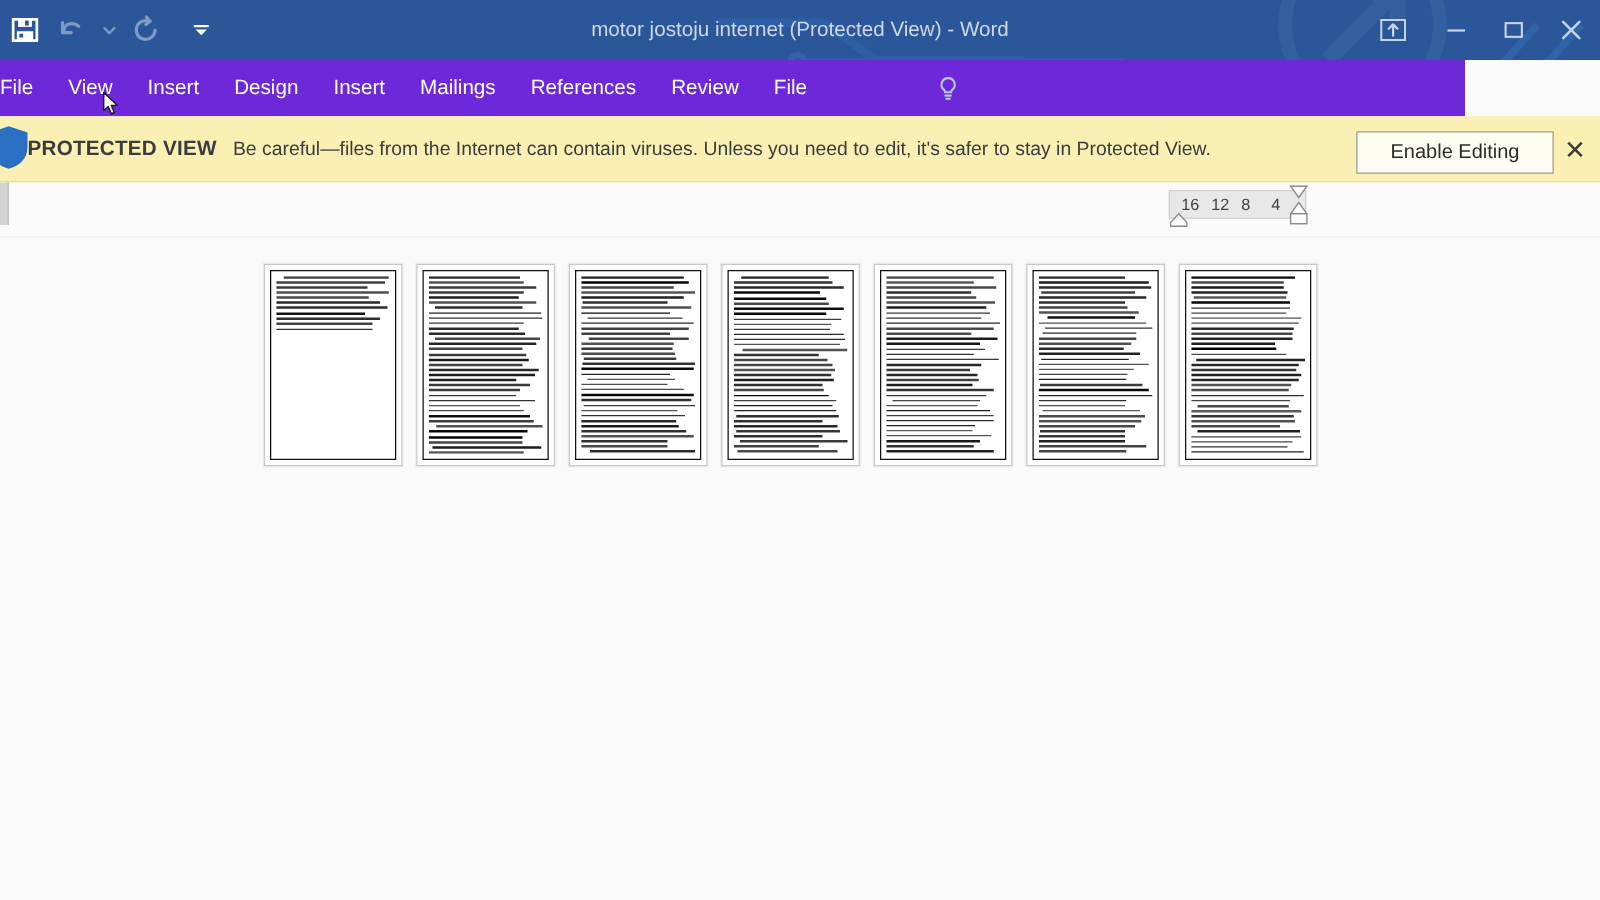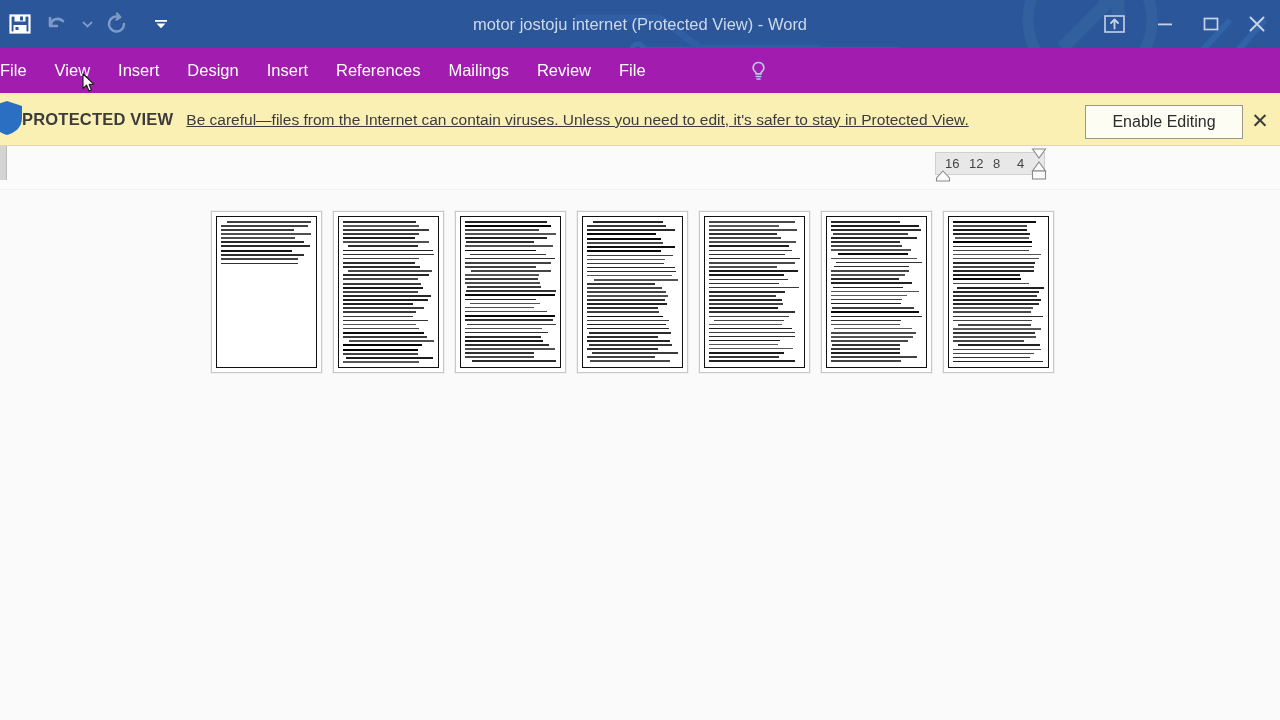--- a/index.html
+++ b/index.html
@@ -34,22 +34,22 @@
   }
   .wincontrols {
     position: absolute; right: 0; top: 0; height: 48px;
     display: flex; align-items: center; z-index: 3;
   }
   .wc-btn { width: 46px; height: 48px; display: flex; align-items: center; justify-content: center; }
   .wc-btn.ribbonopts { width: 56px; }
 
   
   .tabstrip {
-    position: absolute; left: 0; top: 48px; width: 1280px; height: 45px;
-    background: #a21caf; overflow: hidden;
+    position: absolute; left: 0; top: 48px; width: 1172px; height: 45px;
+    background: #6d28d9; overflow: hidden;
   }
   .tabs {
     position: absolute; left: 0; top: 0; height: 45px;
     display: flex; align-items: center; z-index: 2;
   }
   .tab {
     height: 45px; line-height: 45px; color: #ffffff; font-size: 16.5px;
     padding: 0 14px; white-space: nowrap;
   }
   .tab.file { padding-left: 0px; padding-right: 14px; margin-left: 0px; }
@@ -70,21 +70,21 @@
     background: #faf0b4; display: flex; align-items: center;
     border-bottom: 1px solid #e3d98f;
   }
   .pv-shield { position: absolute; left: -9px; top: 7px; width: 32px; height: 36px; }
   .pv-label {
     margin-left: 22px; font-size: 16.5px; font-weight: bold; color: #3c3c3c;
     letter-spacing: .2px; white-space: nowrap; flex: 0 0 auto;
   }
   .pv-msg {
     margin-left: 13px; font-size: 15.5px; color: #3c3c3c;
-    line-height: 21px; width: 855px; flex: 0 0 auto; text-decoration: underline;
+    line-height: 21px; width: 855px; flex: 0 0 auto;
   }
   .pv-enable {
     position: absolute; left: 1085px; top: 12px; width: 158px; height: 34px;
     background: #fdfdf4; border: 1px solid #9a9a86;
     font-size: 16px; color: #2b2b2b; display: flex; align-items: center; justify-content: center;
   }
   .pv-close {
     position: absolute; left: 1248px; top: 108px; width: 24px; height: 24px;
     display: flex; align-items: center; justify-content: center;
     font-size: 21px; color: #3c3c3c; line-height: 1;
@@ -231,22 +231,22 @@
     </div>
   </div>
 
   <div class="tabstrip">
     <div class="tabs">
       <div class="tab file">File</div>
       <div class="tab">View</div>
       <div class="tab">Insert</div>
       <div class="tab">Design</div>
       <div class="tab">Insert</div>
+      <div class="tab">Mailings</div>
       <div class="tab">References</div>
-      <div class="tab">Mailings</div>
       <div class="tab">Review</div>
       <div class="tab">File</div>
     </div>
 
     <div class="tellme">
       <svg width="17" height="22" viewBox="0 0 17 22">
         <path d="M8.5 2.5 a5.2 5.2 0 0 1 3.4 9.2 c-.8.7-1 1.3-1 2.1 h-4.8 c0-.8-.2-1.4-1-2.1 A5.2 5.2 0 0 1 8.5 2.5 Z" fill="none" stroke="#b9c8de" stroke-width="1.7"></path>
         <path d="M6.3 16.5 h4.4 M7.1 19 h2.8" stroke="#b9c8de" stroke-width="1.7" stroke-linecap="round"></path>
       </svg>
     </div>

